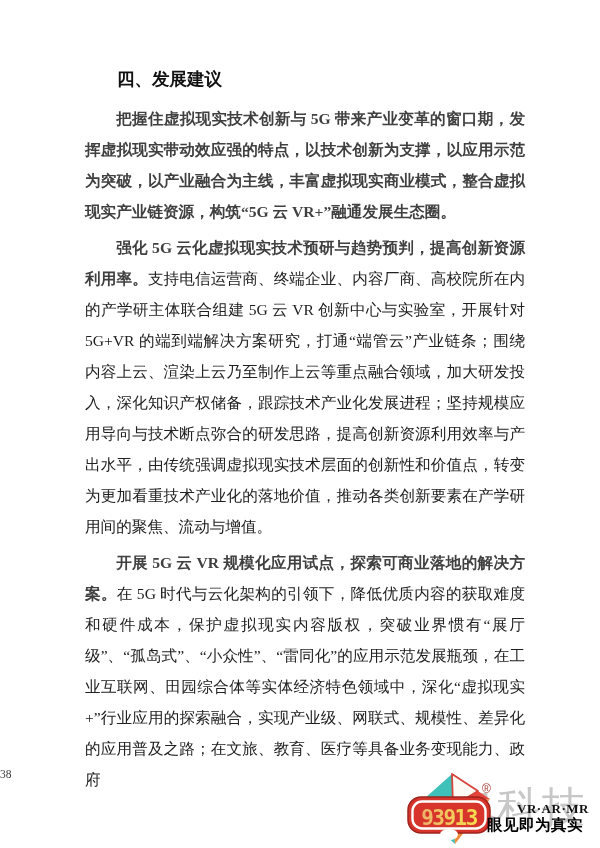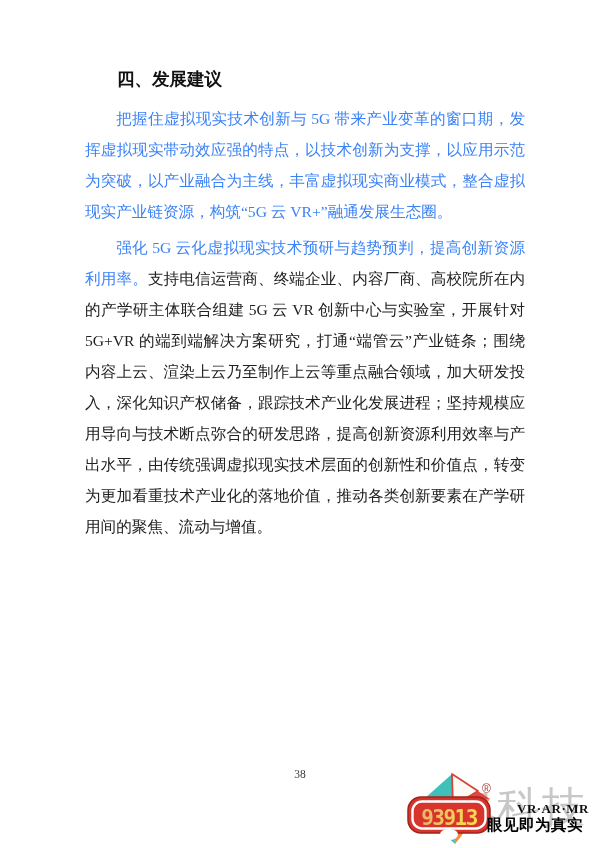--- a/index.html
+++ b/index.html
@@ -25,25 +25,25 @@
   }
   .para{
     font-size:15.6px;
     line-height:31px;
     margin:0 0 5px 0;
     text-indent:2em;
     text-align:justify;
     text-justify:inter-character;
     overflow-wrap:break-word;
   }
-  .para .lead{font-weight:normal;color:#3b82f6;}
+  .para .lead{font-weight:bold;color:#404040;}
   .pagenum{
     position:absolute;
     left:0;right:0;top:768px;
-    text-align:center;
+    text-align:left;
     font-size:11.5px;
     color:#3a3a3a;
   }
   .logo{
     position:absolute;
     right:2px;bottom:0;
     width:196px;height:76px;
   }
   .logo .wm{
     position:absolute;
@@ -89,20 +89,21 @@
 
 <div class="page">
 
   <div class="content">
     <h2 class="heading">四、发展建议</h2>
 
     <p class="para"><span class="lead">把握住虚拟现实技术创新与 5G 带来产业变革的窗口期，发挥虚拟现实带动效应强的特点，以技术创新为支撑，以应用示范为突破，以产业融合为主线，丰富虚拟现实商业模式，整合虚拟现实产业链资源，构筑“5G 云 VR+”融通发展生态圈。</span><span></span></p>
 
     <p class="para"><span class="lead">强化 5G 云化虚拟现实技术预研与趋势预判，提高创新资源利用率。</span><span>支持电信运营商、终端企业、内容厂商、高校院所在内的产学研主体联合组建 5G 云 VR 创新中心与实验室，开展针对 5G+VR 的端到端解决方案研究，打通“端管云”产业链条；围绕内容上云、渲染上云乃至制作上云等重点融合领域，加大研发投入，深化知识产权储备，跟踪技术产业化发展进程；坚持规模应用导向与技术断点弥合的研发思路，提高创新资源利用效率与产出水平，由传统强调虚拟现实技术层面的创新性和价值点，转变为更加看重技术产业化的落地价值，推动各类创新要素在产学研用间的聚焦、流动与增值。</span></p>
 
+    <p class="para"><span class="lead">开展 5G 云 VR 规模化应用试点，探索可商业落地的解决方案。</span><span>在 5G 时代与云化架构的引领下，降低优质内容的获取难度和硬件成本，保护虚拟现实内容版权，突破业界惯有“展厅级”、“孤岛式”、“小众性”、“雷同化”的应用示范发展瓶颈，在工业互联网、田园综合体等实体经济特色领域中，深化“虚拟现实+”行业应用的探索融合，实现产业级、网联式、规模性、差异化的应用普及之路；在文旅、教育、医疗等具备业务变现能力、政府</span></p>
   </div>
 
   <div class="pagenum">38</div>
 
   <div class="logo">
     <div class="wm">电科技</div>
 
     <svg width="98" height="76" viewBox="0 0 98 76">
       <defs>
         <linearGradient id="dg" x1="0" y1="0" x2="1" y2="0">

